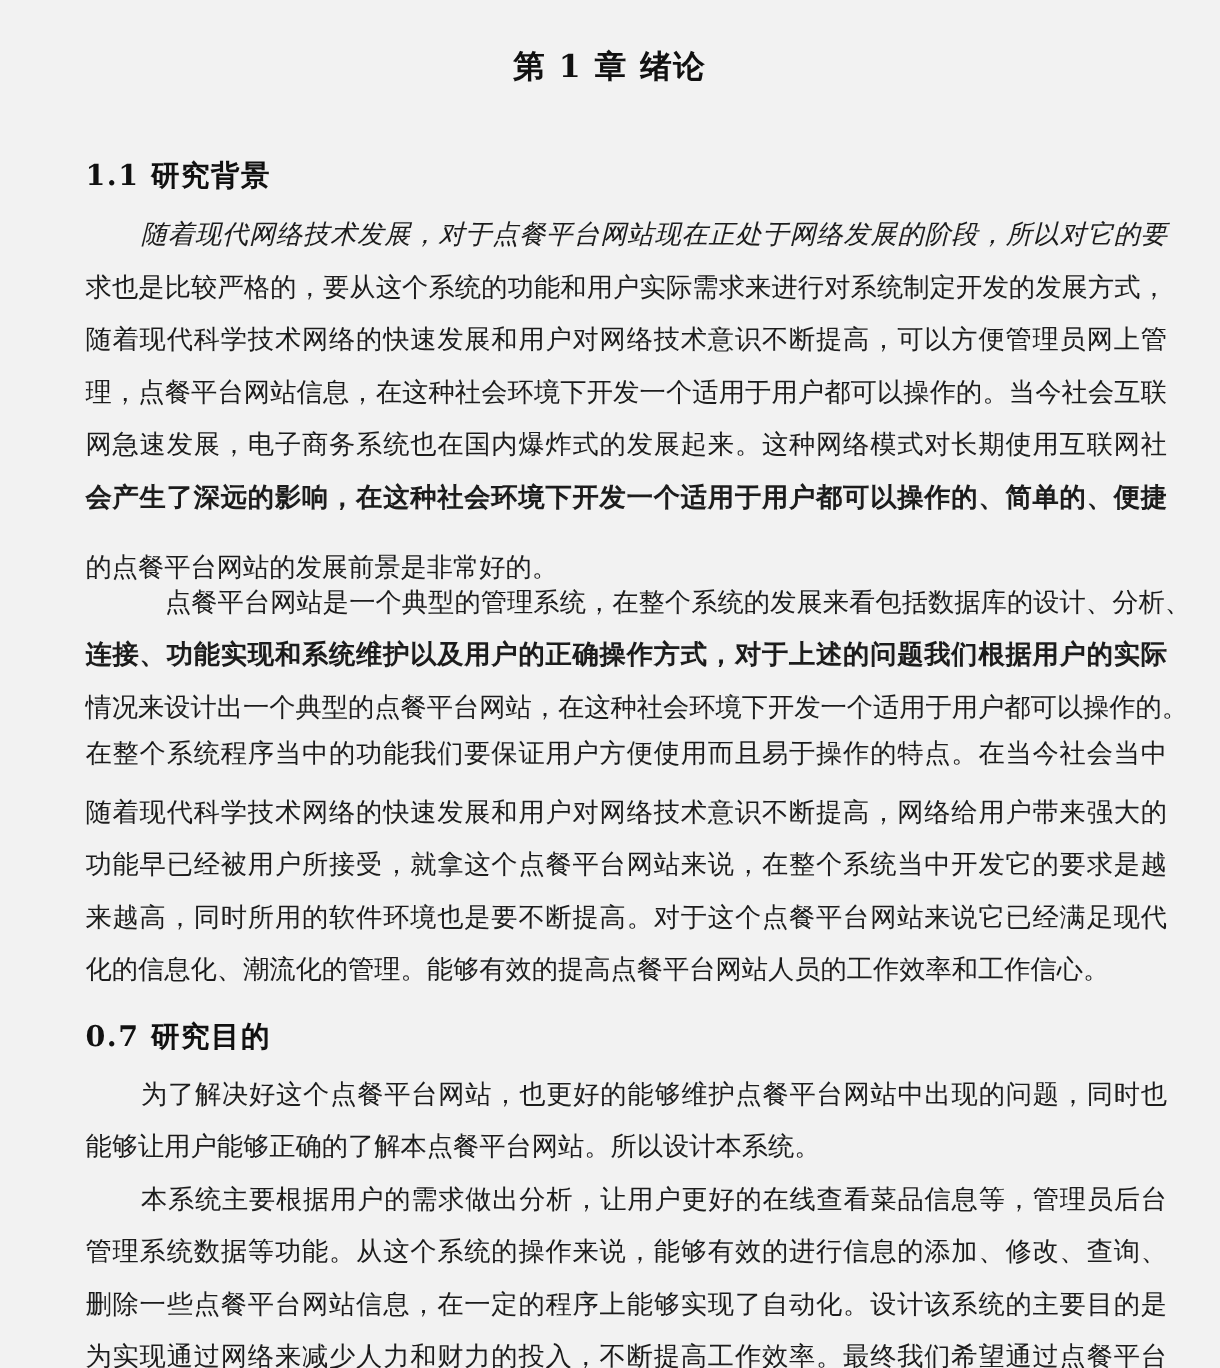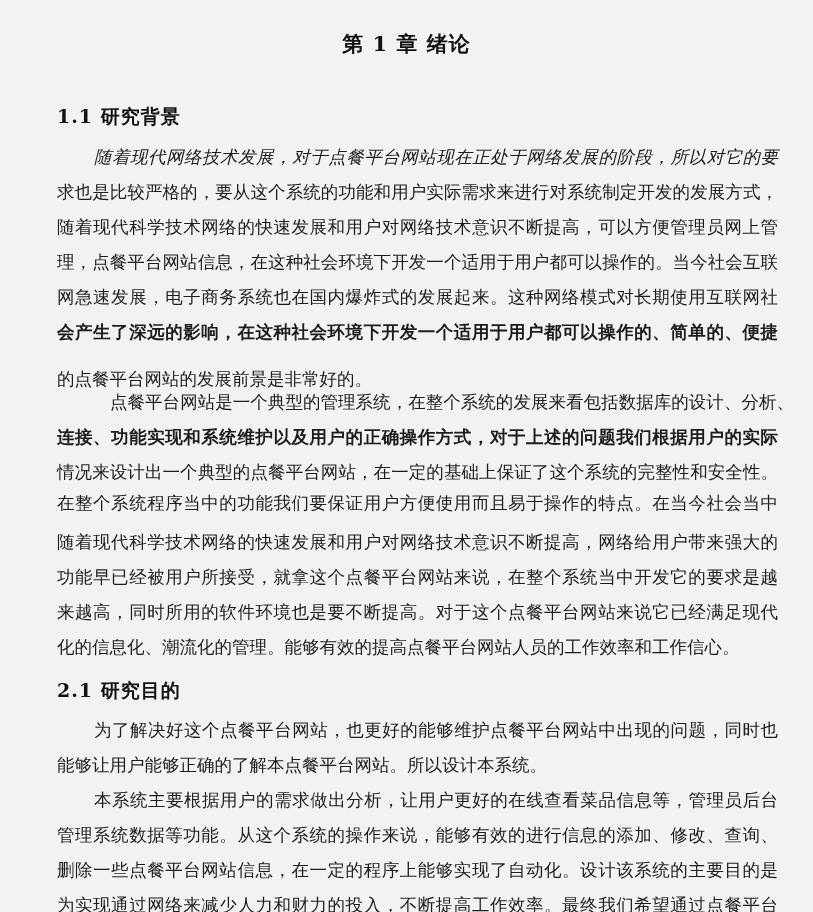--- a/index.html
+++ b/index.html
@@ -75,29 +75,29 @@
     <div class="line" style="top:210px;">随着现代科学技术网络的快速发展和用户对网络技术意识不断提高，可以方便管理员网上管</div>
     <div class="line" style="top:245px;">理，点餐平台网站信息，在这种社会环境下开发一个适用于用户都可以操作的。当今社会互联</div>
     <div class="line" style="top:280px;">网急速发展，电子商务系统也在国内爆炸式的发展起来。这种网络模式对长期使用互联网社</div>
     <div class="line" style="top:315px;font-weight:bold;">会产生了深远的影响，在这种社会环境下开发一个适用于用户都可以操作的、简单的、便捷</div>
     <div class="line last" style="top:350px;margin-top:12px;">的点餐平台网站的发展前景是非常好的。</div>
   </div>
 
   <div>
     <div class="line indent" style="top:385px;margin-left:16px;">点餐平台网站是一个典型的管理系统，在整个系统的发展来看包括数据库的设计、分析、</div>
     <div class="line" style="top:420px;font-weight:bold;">连接、功能实现和系统维护以及用户的正确操作方式，对于上述的问题我们根据用户的实际</div>
-    <div class="line" style="top:455px;">情况来设计出一个典型的点餐平台网站，在一定的基础上保证了这个系统的完整性和安全性。</div>
+    <div class="line" style="top:455px;">情况来设计出一个典型的点餐平台网站，在这种社会环境下开发一个适用于用户都可以操作的。</div>
     <div class="line" style="top:486px;">在整个系统程序当中的功能我们要保证用户方便使用而且易于操作的特点。在当今社会当中</div>
     <div class="line" style="top:525px;">随着现代科学技术网络的快速发展和用户对网络技术意识不断提高，网络给用户带来强大的</div>
     <div class="line" style="top:560px;">功能早已经被用户所接受，就拿这个点餐平台网站来说，在整个系统当中开发它的要求是越</div>
     <div class="line" style="top:595px;">来越高，同时所用的软件环境也是要不断提高。对于这个点餐平台网站来说它已经满足现代</div>
     <div class="line last" style="top:630px;">化的信息化、潮流化的管理。能够有效的提高点餐平台网站人员的工作效率和工作信心。</div>
   </div>
 
-  <div class="section-heading" style="top:678px;">2.1  研究目的</div>
+  <div class="section-heading" style="top:678px;">0.7  研究目的</div>
 
   <div>
     <div class="line indent" style="top:713px;">为了解决好这个点餐平台网站，也更好的能够维护点餐平台网站中出现的问题，同时也</div>
     <div class="line last" style="top:748px;">能够让用户能够正确的了解本点餐平台网站。所以设计本系统。</div>
   </div>
 
   <div>
     <div class="line indent" style="top:783px;">本系统主要根据用户的需求做出分析，让用户更好的在线查看菜品信息等，管理员后台</div>
     <div class="line" style="top:818px;">管理系统数据等功能。从这个系统的操作来说，能够有效的进行信息的添加、修改、查询、</div>
     <div class="line" style="top:853px;">删除一些点餐平台网站信息，在一定的程序上能够实现了自动化。设计该系统的主要目的是</div>

